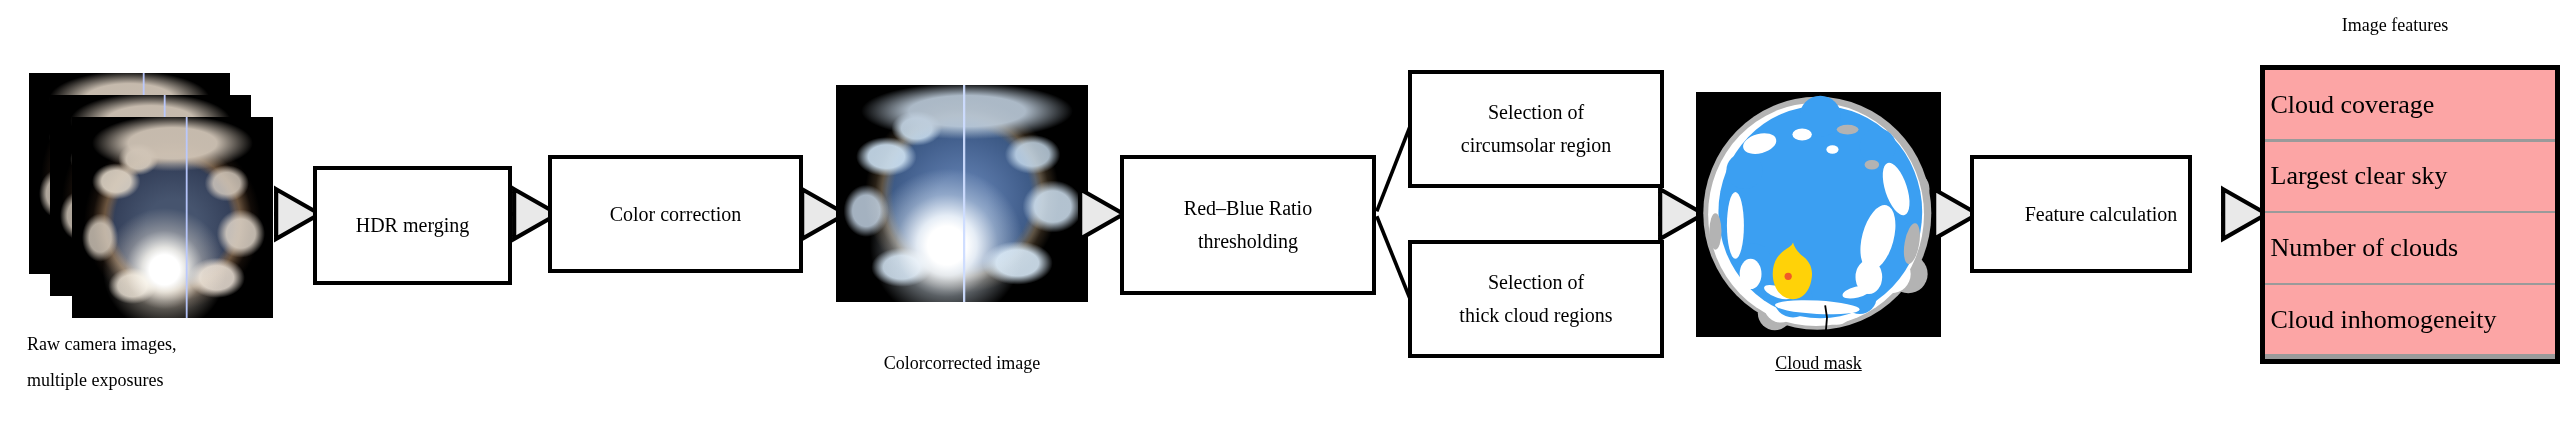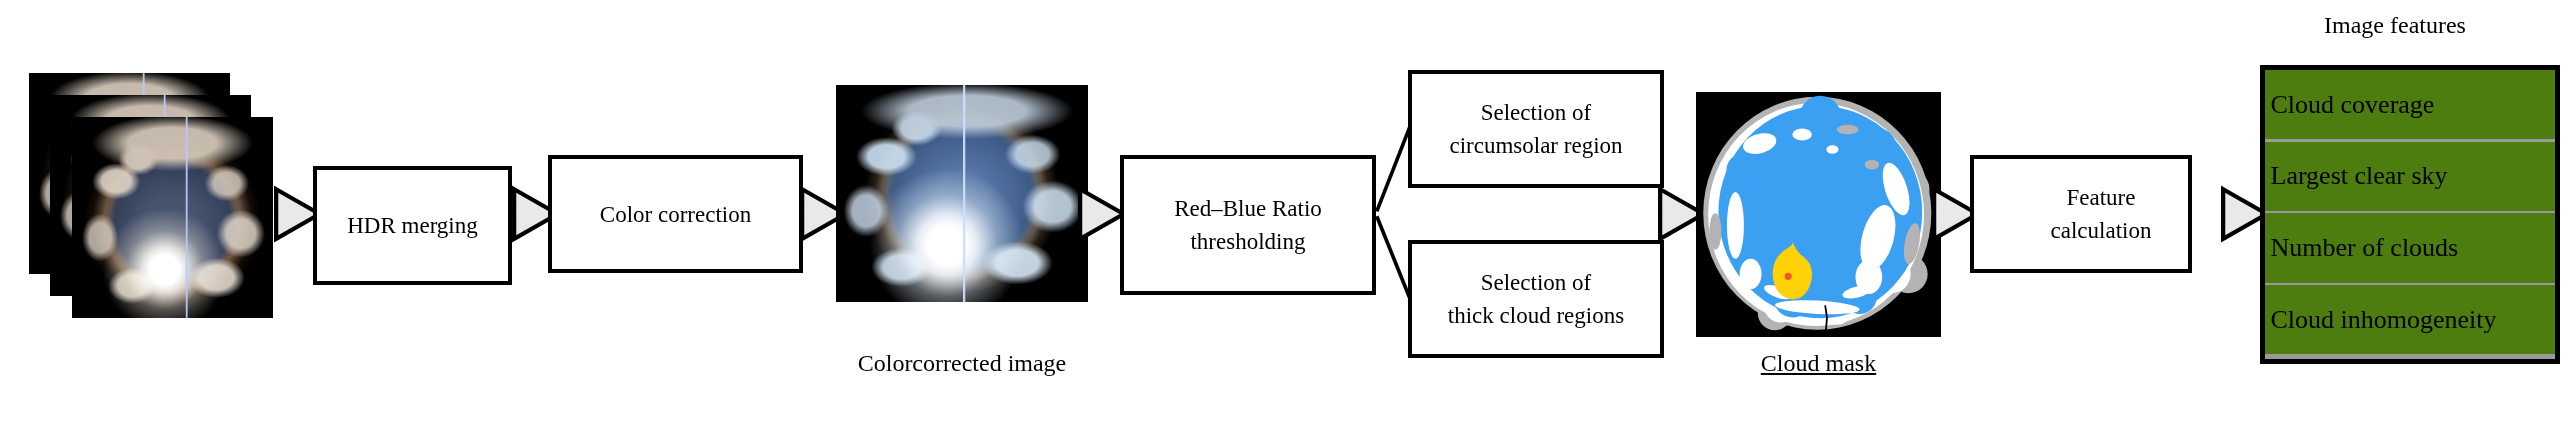--- a/index.html
+++ b/index.html
@@ -4,24 +4,24 @@
 <style>
   html,body{margin:0;padding:0;background:#fff;}
   #canvas{
     position:relative;width:2576px;height:422px;background:#fff;overflow:hidden;
     font-family:"Liberation Serif","DejaVu Serif",serif;color:#000;
   }
   .abs{position:absolute;}
   .pbox{
     position:absolute;background:#fff;border:4.2px solid #000;
     display:flex;align-items:center;justify-content:center;text-align:center;
-    font-size:23px;line-height:33px;white-space:pre-line;box-sizing:border-box;
+    font-size:20px;line-height:33px;white-space:pre-line;box-sizing:border-box;
   }
   .caption{
-    position:absolute;font-size:24px;line-height:36px;white-space:pre-line;
+    position:absolute;font-size:18px;line-height:36px;white-space:pre-line;
   }
   .caption.center{text-align:center;}
   .arrow{position:absolute;width:49px;height:58px;}
   .arrow polygon{fill:#e9e9e9;stroke:#000;stroke-width:7;stroke-linejoin:miter;}
   .connector line{stroke:#000;stroke-width:6;}
   
   .sky-photo{
     position:absolute;width:201px;height:201px;background-color:#000;
     background:
       linear-gradient(90deg, rgba(0,0,0,0) 0 56.4%, rgba(185,200,255,.95) 56.7% 57.3%, rgba(0,0,0,0) 57.7%),
@@ -50,41 +50,43 @@
       radial-gradient(ellipse 12% 12% at 86% 56%, rgba(210,228,244,.85) 0 60%, rgba(210,228,244,0) 100%),
       radial-gradient(ellipse 14% 10% at 72% 82%, rgba(215,232,246,.9) 0 60%, rgba(215,232,246,0) 100%),
       radial-gradient(ellipse 12% 9% at 26% 84%, rgba(210,228,244,.85) 0 60%, rgba(210,228,244,0) 100%),
       radial-gradient(ellipse 9% 12% at 12% 58%, rgba(205,222,240,.8) 0 60%, rgba(205,222,240,0) 100%),
       radial-gradient(circle at 50% 51%, rgba(125,110,88,0) 0 41%, rgba(125,110,88,.5) 45%, rgba(95,82,64,.95) 48%, rgba(40,32,22,1) 52%, #000 58%),
       radial-gradient(circle at 50% 53%, #5a78a8 0 15%, #44618f 35%, #335078 52%, #2b4668 60%, #2b4668 100%);
   }
   
   .ftable{
     position:absolute;left:2260px;top:65px;width:300px;height:299px;
-    border:5.5px solid #000;box-sizing:border-box;background:#4d7c0f;
+    border:5.5px solid #000;box-sizing:border-box;background:#fca5a5;
     display:flex;flex-direction:column;
   }
   .frow{flex:1;display:flex;align-items:center;padding-left:5.5px;font-size:26px;}
   .fdiv{height:2.4px;background:#9a9a9a;flex:none;}
 </style>
 </head>
 <body>
 
 <div id="canvas">
 
   <svg class="abs connector" style="left:1359px;top:115px;" width="61" height="194" viewBox="0 0 100 320">
     <line x1="29" y1="159" x2="85" y2="16"></line>
     <line x1="29" y1="167" x2="85" y2="306"></line>
   </svg>
 
   <div>
     <div class="sky-photo" style="left:29px;top:73px;"></div>
     <div class="sky-photo" style="left:50px;top:95px;"></div>
     <div class="sky-photo" style="left:72px;top:117px;"></div>
   </div>
+  <div class="caption" style="left:27px;top:326px;">Raw camera images,
+multiple exposures</div>
 
   <svg class="arrow" style="left:274px;top:185px;" viewBox="0 0 80 96">
       <polygon points="3,7 75,48 3,89"></polygon>
     </svg>
 
   <div class="pbox" style="left:313px;top:166px;width:199px;height:119px;">
     <span>HDR merging</span>
   </div>
 
   <svg class="arrow" style="left:512px;top:185px;" viewBox="0 0 80 96">

